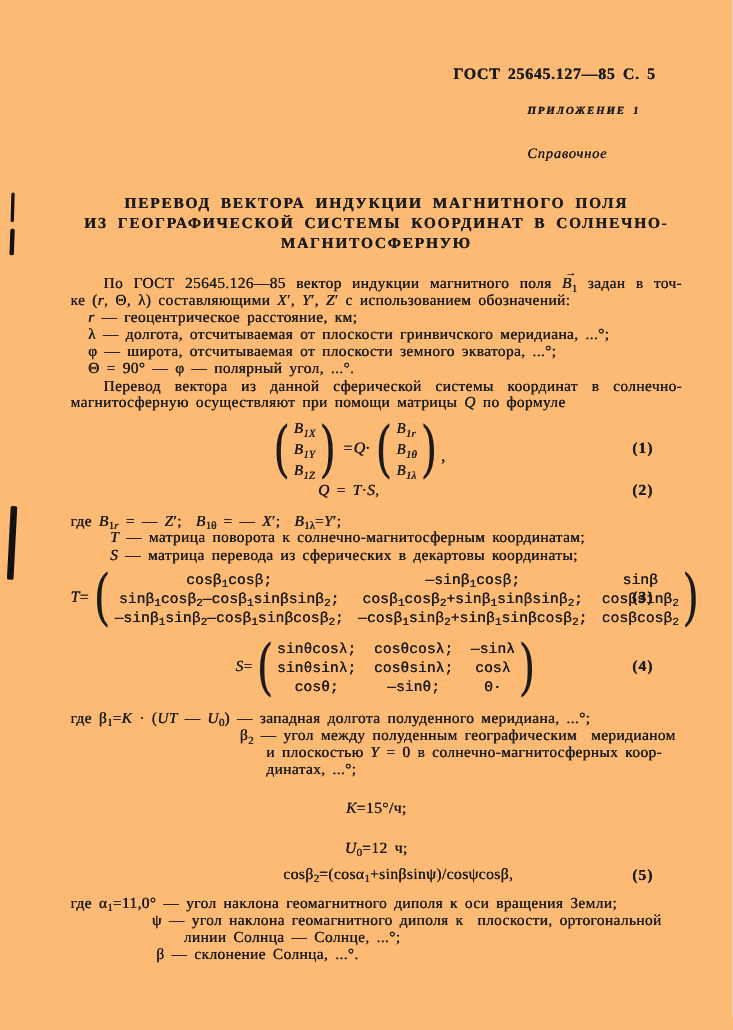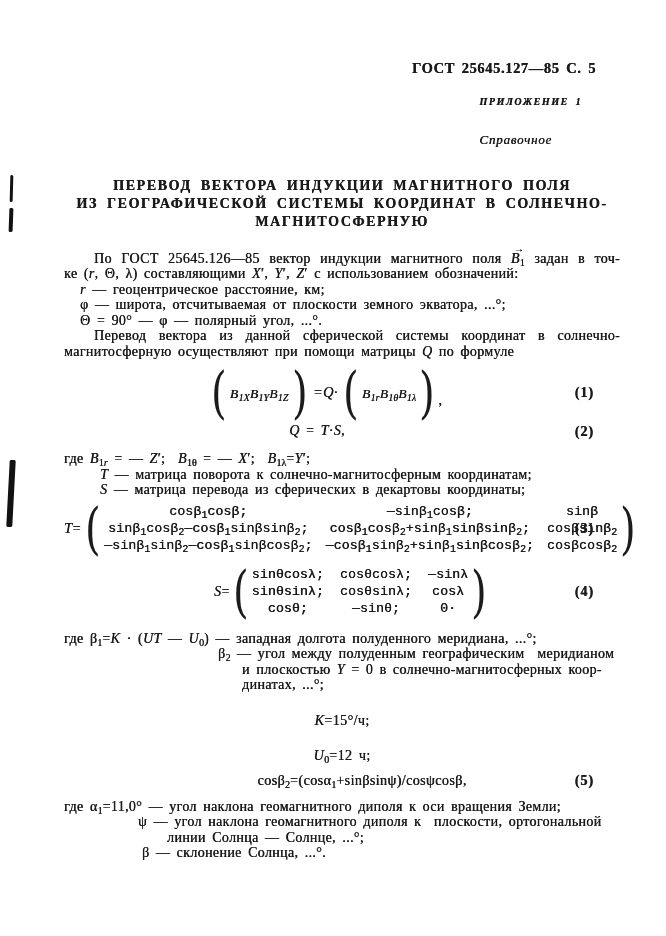--- a/index.html
+++ b/index.html
@@ -1,19 +1,19 @@
 <!DOCTYPE html>
 <html><head>
 <meta charset="utf-8">
 <style>
   html,body { margin:0; padding:0; background:#e8e8e8; }
   .page {
     position:relative;
     width:666px; height:936px;
-    background:#ffffff;
+    background:#fdba74;
     overflow:hidden;
     font-family:"Liberation Serif","DejaVu Serif",serif;
     color:#1b1b1b;
   }
   .content {
     position:absolute; left:64px; right:46px; top:0;
     font-size:14px; line-height:15.5px;
     letter-spacing:0.35px; word-spacing:2.5px;
     text-shadow:0.35px 0 0 currentColor;
   }
@@ -38,21 +38,21 @@
   .defs  { margin-left:16px; }
   .gde   { margin-left:0; }
   .ml36  { margin-left:36px; }
 
   
   .frel { position:relative; }
   .eqno { position:absolute; right:26px; top:50%; transform:translateY(-50%);
           font-weight:bold; font-size:14px; letter-spacing:1px; }
   .f1 { margin-top:5px; display:flex; justify-content:center; align-items:center;
         transform:translateX(-17px); height:58px; }
-  .vec { display:flex; flex-direction:row; justify-content:center;
+  .vec { display:flex; flex-direction:column; justify-content:center;
          font-size:13.5px; line-height:19px; font-style:italic; text-align:left; }
   .paren { font-size:56px; line-height:54px; font-family:"DejaVu Serif",serif;
            font-weight:normal; transform:scaleX(0.72); text-shadow:none; }
   .op { font-size:14.5px; font-style:italic; padding:0 2px; }
   .comma { font-size:15px; align-self:flex-end; padding-bottom:14px; }
   .f2 { margin-top:1px; text-align:center; transform:translateX(-25px);
         font-size:14px; height:17px; }
   .wb { margin-top:11px; }
   .f3 { margin-top:3px; display:flex; align-items:center; height:56px; }
   .f3 .lhs { font-size:14.5px; padding-right:1px; }
@@ -99,20 +99,21 @@
       <div>МАГНИТОСФЕРНУЮ</div>
     </div>
 
     <div class="para">
       <div class="ind jfull">По ГОСТ 25645.126—85 вектор индукции магнитного поля <span class="vecb"><span class="varrow">→</span><i>B</i><sub>1</sub></span> задан в точ-</div>
       <div>ке (<i>r</i>, Θ, λ) составляющими <i>X</i>′, <i>Y</i>′, <i>Z</i>′ с использованием обозначений:</div>
     </div>
 
     <div class="defs">
       <div><i>r</i> — геоцентрическое расстояние, км;</div>
+      <div>λ — долгота, отсчитываемая от плоскости гринвичского меридиана, ...°;</div>
       <div>φ — широта, отсчитываемая от плоскости земного экватора, ...°;</div>
       <div>Θ = 90° — φ — полярный угол, ...°.</div>
     </div>
 
     <div>
       <div class="ind jfull">Перевод вектора из данной сферической системы координат в солнечно-</div>
       <div>магнитосферную осуществляют при помощи матрицы <i>Q</i> по формуле</div>
     </div>
 
     <div class="frel">

